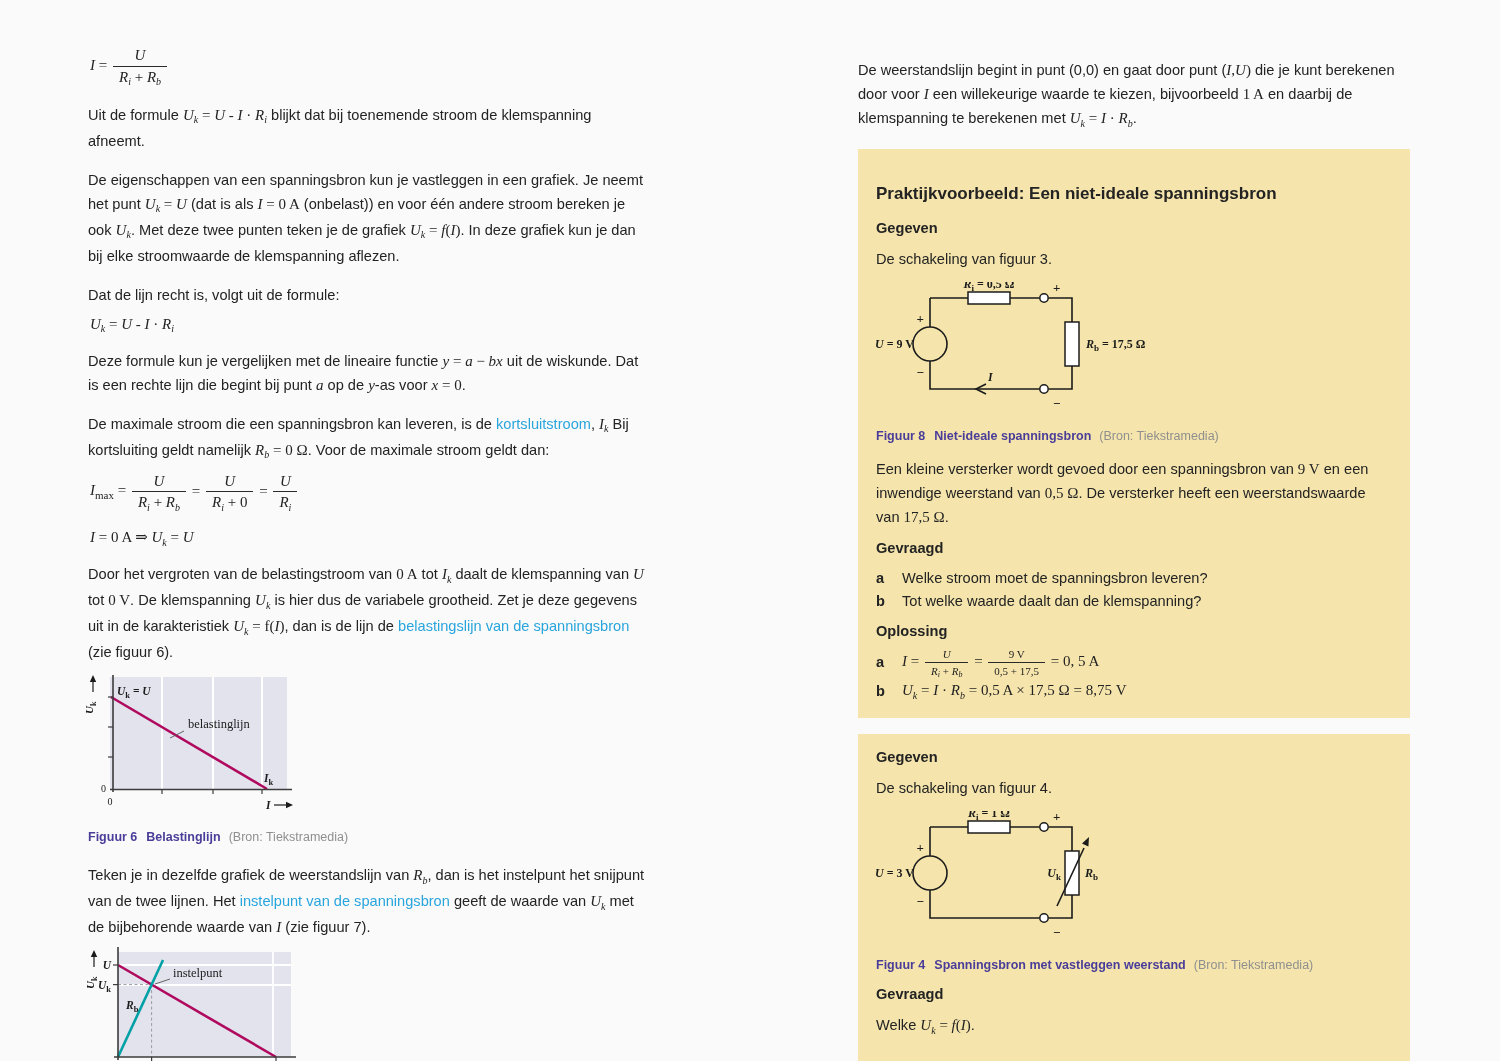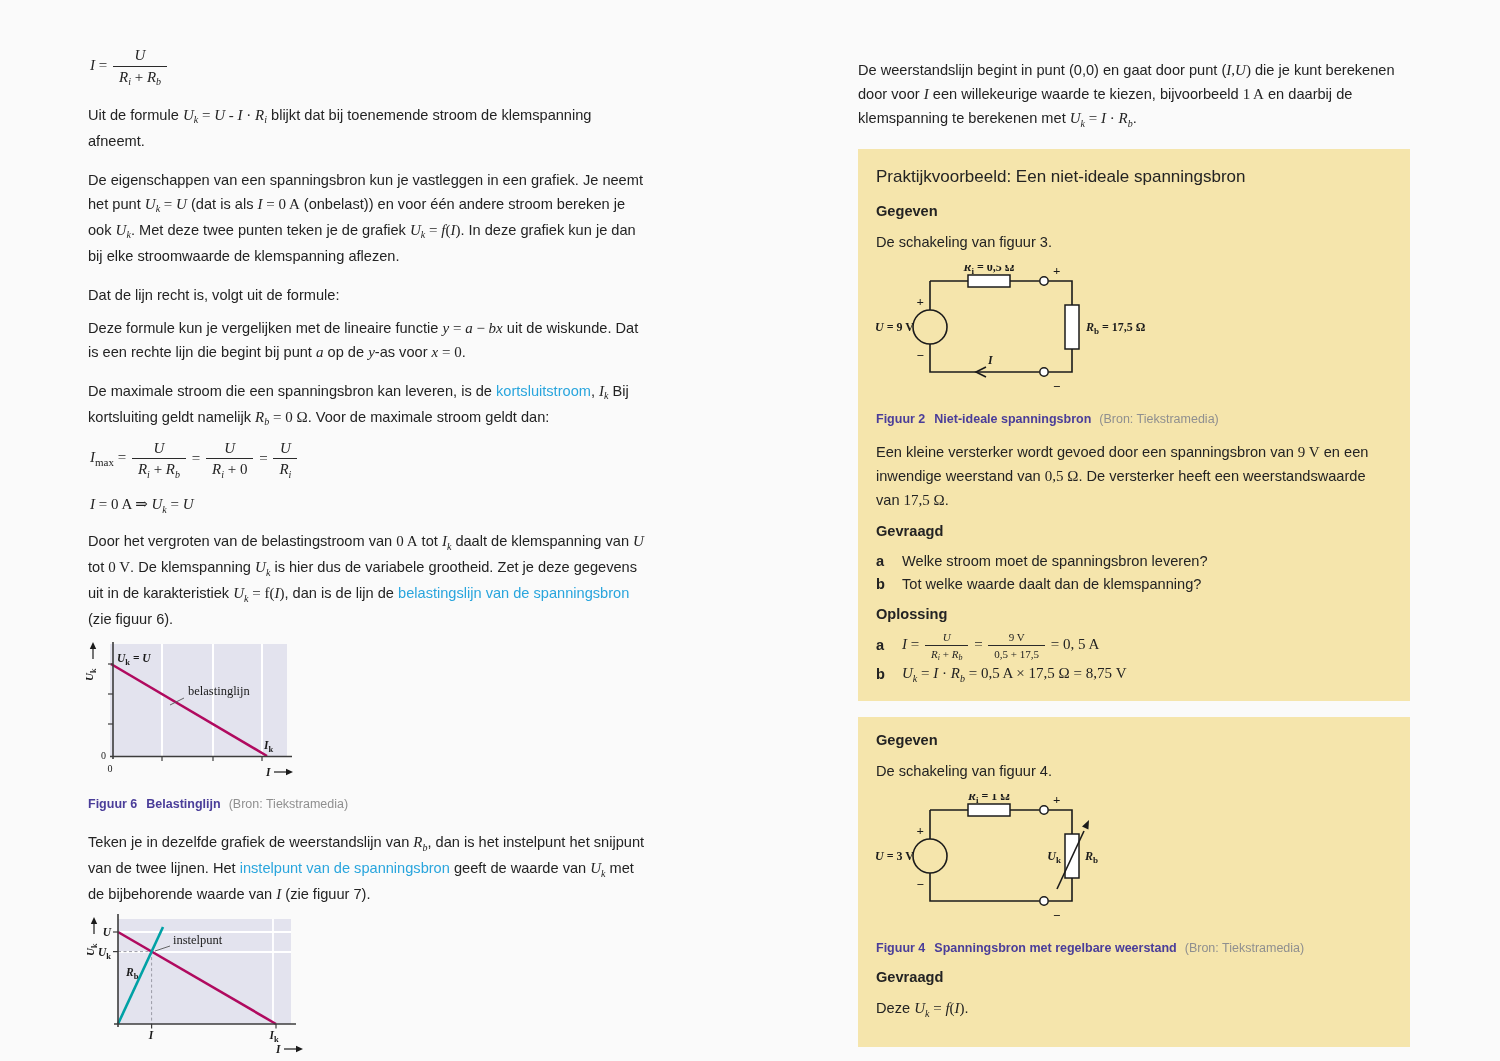--- a/index.html
+++ b/index.html
@@ -20,21 +20,21 @@
   
   .formula{font-family:"Liberation Serif","DejaVu Serif",serif;font-size:15px;margin:2px 0 16px 2px;color:#232323;}
   .frac{display:inline-block;vertical-align:middle;text-align:center;margin:0 2px;line-height:1.25;}
   .frac .num{display:block;padding:0 6px 1px;border-bottom:1.3px solid #2a2a2a;}
   .frac .den{display:block;padding:1px 6px 0;}
   .frac-sm{font-size:11px;line-height:1.3;}
   .frac-sm .sg-v,.frac-sm .sg-r{font-size:11px;}
   .frac-sm .sg-s{font-size:8px;top:2px;}
   
   .pbox{background:#f5e5ac;padding:15px 18px 14px 18px;margin-bottom:16px;}
-  .pbox-title{font-size:17px;font-weight:normal;margin:2px 0 16px 0;line-height:1.25;}
+  .pbox-title{font-size:17px;font-weight:bold;margin:19px 0 16px 0;line-height:1.25;}
   .pbox-sub{font-size:14.6px;font-weight:bold;margin:0 0 11px 0;}
   .pbox p.body{margin-bottom:11px;}
   .qrow{display:flex;font-size:14.6px;line-height:23px;}
   .qrow .qletter{font-weight:bold;width:26px;flex:none;}
   .sol-line{display:flex;align-items:center;font-size:14.6px;line-height:21px;margin:2px 0;}
   .sol-line .qletter{font-weight:bold;width:26px;flex:none;}
   .sol-math{font-family:"Liberation Serif","DejaVu Serif",serif;}
   
   .figcap{font-size:12.5px;margin:8px 0 0 0;line-height:1.3;}
   .figcap .fnum{color:#4a3d99;font-weight:bold;margin-right:9px;}
@@ -54,20 +54,21 @@
   <div class="col col-left">
 
     <div class="formula">
       <span><span class="sg-v">I</span><span class="sg-r"> = </span></span><span class="frac"><span class="num"><span class="sg-v">U</span></span><span class="den"><span class="sg-v">R</span><span class="sg-s">i</span><span class="sg-r"> + </span><span class="sg-v">R</span><span class="sg-s">b</span></span></span>
     </div>
 
     <p class="body"><span class="sg-p">Uit de formule </span><span class="sg-v">U</span><span class="sg-s">k</span><span class="sg-r"> = </span><span class="sg-v">U</span><span class="sg-r"> - </span><span class="sg-v">I</span><span class="sg-r"> · </span><span class="sg-v">R</span><span class="sg-s">i</span><span class="sg-p"> blijkt dat bij toenemende stroom de klemspanning afneemt.</span></p>
     <p class="body"><span class="sg-p">De eigenschappen van een spanningsbron kun je vastleggen in een grafiek. Je neemt het punt </span><span class="sg-v">U</span><span class="sg-s">k</span><span class="sg-r"> = </span><span class="sg-v">U</span><span class="sg-p"> (dat is als </span><span class="sg-v">I</span><span class="sg-r"> = </span><span class="sg-r">0 A</span><span class="sg-p"> (onbelast)) en voor één andere stroom bereken je ook </span><span class="sg-v">U</span><span class="sg-s">k</span><span class="sg-p">. Met deze twee punten teken je de grafiek </span><span class="sg-v">U</span><span class="sg-s">k</span><span class="sg-r"> = </span><span class="sg-v">f</span><span class="sg-r">(</span><span class="sg-v">I</span><span class="sg-r">)</span><span class="sg-p">. In deze grafiek kun je dan bij elke stroomwaarde de klemspanning aflezen.</span></p>
     <p class="body" style="margin-bottom:9px"><span class="sg-p">Dat de lijn recht is, volgt uit de formule:</span></p>
 
+    <div class="formula"><span class="sg-v">U</span><span class="sg-s">k</span><span class="sg-r"> = </span><span class="sg-v">U</span><span class="sg-r"> - </span><span class="sg-v">I</span><span class="sg-r"> · </span><span class="sg-v">R</span><span class="sg-s">i</span></div>
 
     <p class="body"><span class="sg-p">Deze formule kun je vergelijken met de lineaire functie </span><span class="sg-v">y</span><span class="sg-r"> = </span><span class="sg-v">a</span><span class="sg-r"> − </span><span class="sg-v">bx</span><span class="sg-p"> uit de wiskunde. Dat is een rechte lijn die begint bij punt </span><span class="sg-v">a</span><span class="sg-p"> op de </span><span class="sg-v">y</span><span class="sg-p">-as voor </span><span class="sg-v">x</span><span class="sg-r"> = </span><span class="sg-r">0</span><span class="sg-p">.</span></p>
     <p class="body" style="margin-bottom:8px"><span class="sg-p">De maximale stroom die een spanningsbron kan leveren, is de </span><span class="sg-l">kortsluitstroom</span><span class="sg-p">, </span><span class="sg-v">I</span><span class="sg-s">k</span><span class="sg-p"> Bij kortsluiting geldt namelijk </span><span class="sg-v">R</span><span class="sg-s">b</span><span class="sg-r"> = </span><span class="sg-r">0 Ω</span><span class="sg-p">. Voor de maximale stroom geldt dan:</span></p>
 
     <div class="formula">
       <span><span class="sg-v">I</span><span class="sg-m">max</span><span class="sg-r"> = </span></span><span class="frac"><span class="num"><span class="sg-v">U</span></span><span class="den"><span class="sg-v">R</span><span class="sg-s">i</span><span class="sg-r"> + </span><span class="sg-v">R</span><span class="sg-s">b</span></span></span><span><span class="sg-r"> = </span></span><span class="frac"><span class="num"><span class="sg-v">U</span></span><span class="den"><span class="sg-v">R</span><span class="sg-s">i</span><span class="sg-r"> + </span><span class="sg-r">0</span></span></span><span><span class="sg-r"> = </span></span><span class="frac"><span class="num"><span class="sg-v">U</span></span><span class="den"><span class="sg-v">R</span><span class="sg-s">i</span></span></span>
     </div>
 
 
     <div class="formula"><span class="sg-v">I</span><span class="sg-r"> = </span><span class="sg-r">0 A</span><span class="sg-r"> ⇒ </span><span class="sg-v">U</span><span class="sg-s">k</span><span class="sg-r"> = </span><span class="sg-v">U</span></div>
@@ -161,21 +162,21 @@
         <polyline points="116,102 106,107 116,112" fill="none" stroke="#1b1b1b" stroke-width="1.6"></polyline>
         <text x="119" y="6" font-size="12" font-weight="600" text-anchor="middle" fill="#1b1b1b"><tspan font-style="italic">R</tspan><tspan dy="3" font-size="9">i</tspan><tspan dy="-3"> = 0,5 Ω</tspan></text>
         <text x="183" y="10" font-size="13" font-weight="bold" font-family="Liberation Sans,sans-serif" fill="#1b1b1b">+</text>
         <text x="216" y="66" font-size="12" font-weight="600" fill="#1b1b1b"><tspan font-style="italic">R</tspan><tspan dy="3" font-size="9">b</tspan><tspan dy="-3"> = 17,5 Ω</tspan></text>
         <text x="118" y="99" font-size="12" font-weight="600" font-style="italic" fill="#1b1b1b">I</text>
         <text x="183" y="126" font-size="13" font-weight="bold" font-family="Liberation Sans,sans-serif" fill="#1b1b1b">−</text>
         <text x="54" y="41" font-size="13" font-weight="bold" text-anchor="end" font-family="Liberation Sans,sans-serif" fill="#1b1b1b">+</text>
         <text x="54" y="95" font-size="13" font-weight="bold" text-anchor="end" font-family="Liberation Sans,sans-serif" fill="#1b1b1b">−</text>
         <text x="44" y="66" font-size="12" font-weight="600" text-anchor="end" fill="#1b1b1b"><tspan font-style="italic">U</tspan><tspan> = 9 V</tspan></text>
       </svg>
-      <p class="figcap" style="margin-bottom:12px"><span class="fnum">Figuur 2</span><span class="ftitle">Niet-ideale spanningsbron</span><span class="fsrc">(Bron: Tiekstramedia)</span></p>
+      <p class="figcap" style="margin-bottom:12px"><span class="fnum">Figuur 8</span><span class="ftitle">Niet-ideale spanningsbron</span><span class="fsrc">(Bron: Tiekstramedia)</span></p>
 
       <p class="body"><span class="sg-p">Een kleine versterker wordt gevoed door een spanningsbron van </span><span class="sg-r">9 V</span><span class="sg-p"> en een inwendige weerstand van </span><span class="sg-r">0,5 Ω</span><span class="sg-p">. De versterker heeft een weerstandswaarde van </span><span class="sg-r">17,5 Ω</span><span class="sg-p">.</span></p>
       <h3 class="pbox-sub">Gevraagd</h3>
       <div class="qrow">
           <span class="qletter">a</span>
           <span>Welke stroom moet de spanningsbron leveren?</span>
         </div>
       <div class="qrow" style="margin-bottom:10px">
           <span class="qletter">b</span>
           <span>Tot welke waarde daalt dan de klemspanning?</span>
@@ -206,21 +207,21 @@
         <circle cx="174" cy="107" r="4.2" fill="#ffffff" stroke="#1b1b1b" stroke-width="1.5"></circle>
         <text x="119" y="6" font-size="12" font-weight="600" text-anchor="middle" fill="#1b1b1b"><tspan font-style="italic">R</tspan><tspan dy="3" font-size="9">i</tspan><tspan dy="-3"> = 1 Ω</tspan></text>
         <text x="183" y="10" font-size="13" font-weight="bold" font-family="Liberation Sans,sans-serif" fill="#1b1b1b">+</text>
         <text x="191" y="66" font-size="12" font-weight="600" text-anchor="end" fill="#1b1b1b"><tspan font-style="italic">U</tspan><tspan dy="3" font-size="9">k</tspan></text>
         <text x="215" y="66" font-size="12" font-weight="600" fill="#1b1b1b"><tspan font-style="italic">R</tspan><tspan dy="3" font-size="9">b</tspan></text>
         <text x="183" y="126" font-size="13" font-weight="bold" font-family="Liberation Sans,sans-serif" fill="#1b1b1b">−</text>
         <text x="54" y="41" font-size="13" font-weight="bold" text-anchor="end" font-family="Liberation Sans,sans-serif" fill="#1b1b1b">+</text>
         <text x="54" y="95" font-size="13" font-weight="bold" text-anchor="end" font-family="Liberation Sans,sans-serif" fill="#1b1b1b">−</text>
         <text x="44" y="66" font-size="12" font-weight="600" text-anchor="end" fill="#1b1b1b"><tspan font-style="italic">U</tspan><tspan> = 3 V</tspan></text>
       </svg>
-      <p class="figcap" style="margin-bottom:13px"><span class="fnum">Figuur 4</span><span class="ftitle">Spanningsbron met regelbare weerstand</span><span class="fsrc">(Bron: Tiekstramedia)</span></p>
+      <p class="figcap" style="margin-bottom:13px"><span class="fnum">Figuur 4</span><span class="ftitle">Spanningsbron met vastleggen weerstand</span><span class="fsrc">(Bron: Tiekstramedia)</span></p>
 
       <h3 class="pbox-sub">Gevraagd</h3>
-      <p class="body"><span class="sg-p">Deze </span><span class="sg-v">U</span><span class="sg-s">k</span><span class="sg-r"> = </span><span class="sg-v">f</span><span class="sg-r">(</span><span class="sg-v">I</span><span class="sg-r">)</span><span class="sg-p">.</span></p>
+      <p class="body"><span class="sg-p">Welke </span><span class="sg-v">U</span><span class="sg-s">k</span><span class="sg-r"> = </span><span class="sg-v">f</span><span class="sg-r">(</span><span class="sg-v">I</span><span class="sg-r">)</span><span class="sg-p">.</span></p>
 
     </div>
 
   </div>
 </div>
 
 </body></html>

